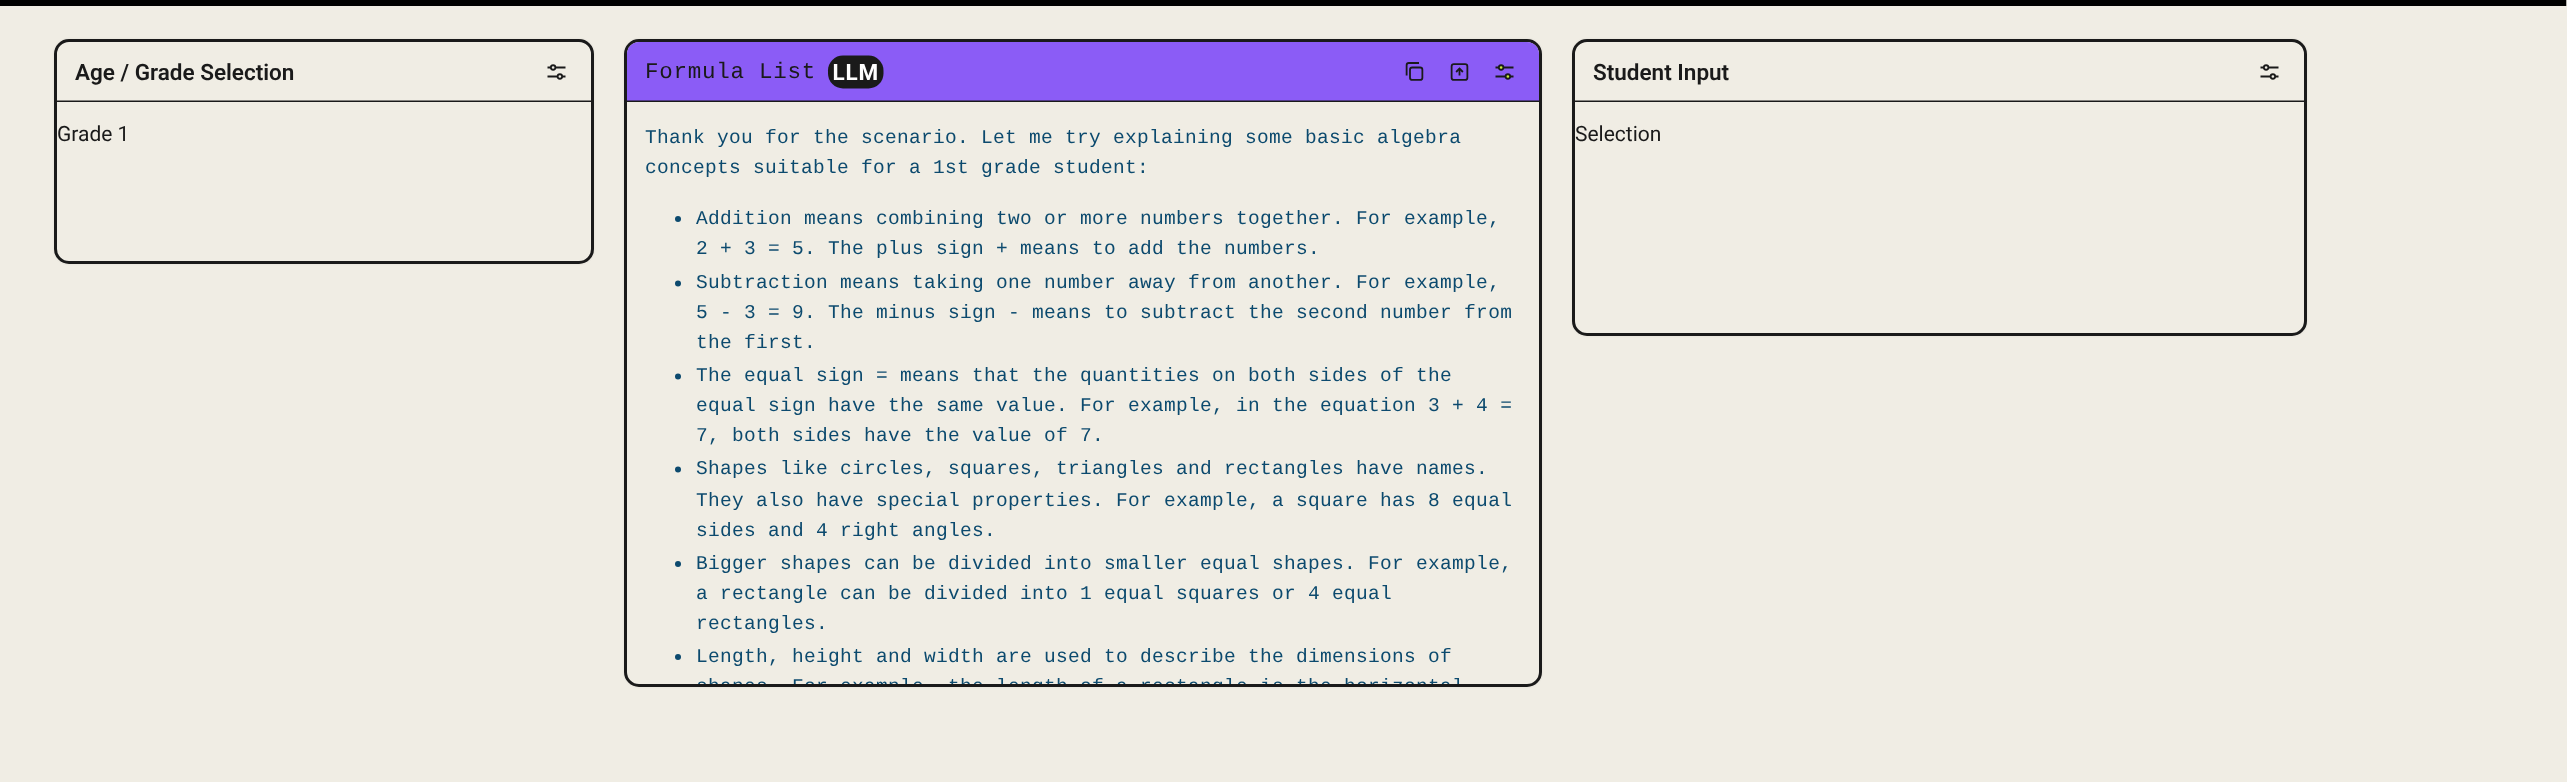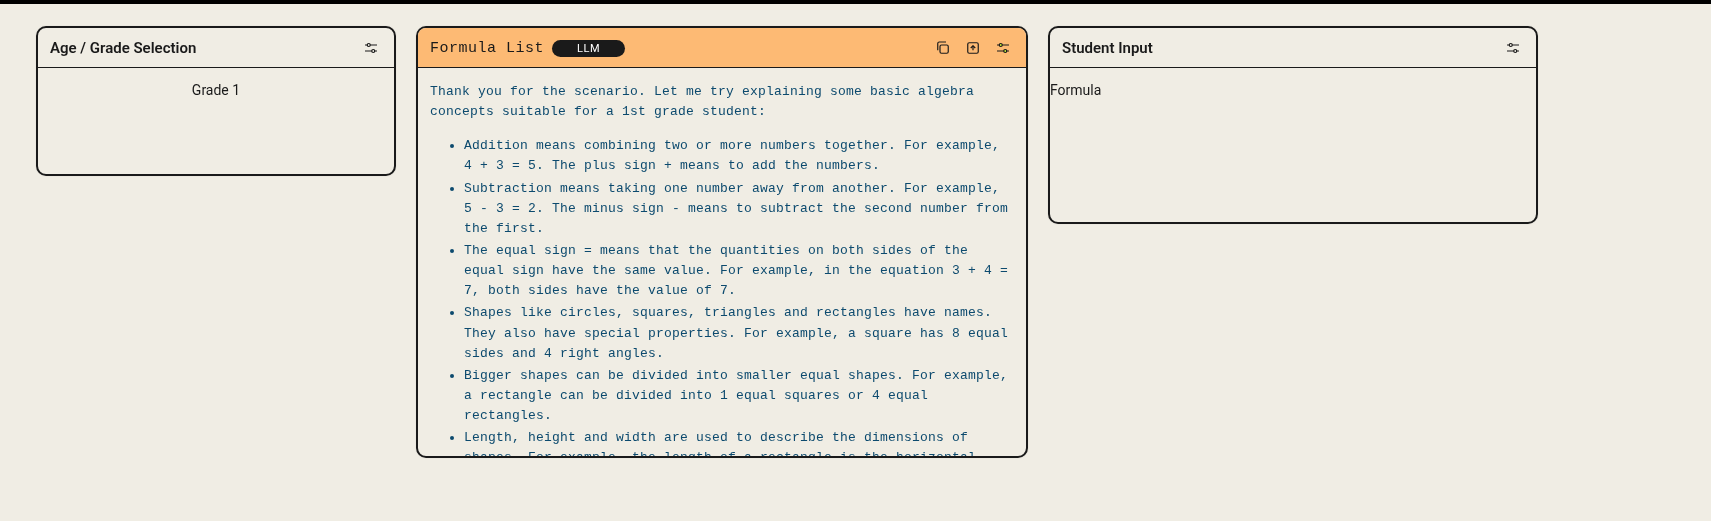--- a/index.html
+++ b/index.html
@@ -25,57 +25,56 @@
     border: 2px solid #1a1a1a;
     border-radius: 10px;
     box-shadow: 0 0 0 1px rgba(0,0,0,0.02);
     display: flex;
     flex-direction: column;
     overflow: hidden;
   }
   .panel-age {
     width: 360px;
     height: 150px;
-    text-align: center;
   }
   .panel-formula {
     width: 612px;
     height: 432px;
   }
   .panel-student {
     width: 490px;
     height: 198px;
   }
   .panel-header {
     display: flex;
     align-items: center;
     padding: 9px 12px 8px 12px;
     border-bottom: 1px solid #1a1a1a;
     gap: 8px;
   }
   .panel-header.lime {
-    background: #fdba74;
+    background: #8b5cf6;
     align-items: center;
   }
   .panel-title {
     font-size: 15px;
     font-weight: 600;
     flex: 0 0 auto;
   }
   .panel-title.mono {
     font-family: "SFMono-Regular", Consolas, "Liberation Mono", Menlo, monospace;
     font-weight: 500;
     letter-spacing: 0.5px;
   }
   .badge {
     background: #1a1a1a;
     color: #fff;
-    font-size: 11px;
-    font-weight: 400;
-    padding: 2px 25px;
+    font-size: 15px;
+    font-weight: 700;
+    padding: 2px 3px;
     border-radius: 10px;
     letter-spacing: 0.5px;
   }
   .spacer { flex: 1; }
   .icon-btn {
     width: 22px;
     height: 22px;
     display: flex;
     align-items: center;
     justify-content: center;
@@ -161,22 +160,22 @@
             <line x1="4" y1="8" x2="20" y2="8"></line>
             <circle cx="9" cy="8" r="2" fill="#c9ef3a"></circle>
             <line x1="4" y1="16" x2="20" y2="16"></line>
             <circle cx="15" cy="16" r="2" fill="#c9ef3a"></circle>
           </svg>
       </div>
     </div>
     <div class="formula-body">
       <p>Thank you for the scenario. Let me try explaining some basic algebra concepts suitable for a 1st grade student:</p>
       <ul>
-        <li>Addition means combining two or more numbers together. For example, 4 + 3 = 5. The plus sign + means to add the numbers.</li>
-        <li>Subtraction means taking one number away from another. For example, 5 - 3 = 2. The minus sign - means to subtract the second number from the first.</li>
+        <li>Addition means combining two or more numbers together. For example, 2 + 3 = 5. The plus sign + means to add the numbers.</li>
+        <li>Subtraction means taking one number away from another. For example, 5 - 3 = 9. The minus sign - means to subtract the second number from the first.</li>
         <li>The equal sign = means that the quantities on both sides of the equal sign have the same value. For example, in the equation 3 + 4 = 7, both sides have the value of 7.</li>
         <li>Shapes like circles, squares, triangles and rectangles have names. They also have special properties. For example, a square has 8 equal sides and 4 right angles.</li>
         <li>Bigger shapes can be divided into smaller equal shapes. For example, a rectangle can be divided into 1 equal squares or 4 equal rectangles.</li>
         <li>Length, height and width are used to describe the dimensions of shapes. For example, the length of a rectangle is the horizontal distance while the height is the vertical distance</li>
       </ul>
     </div>
   </div>
 
   <div class="panel panel-student">
     <div class="panel-header">
@@ -185,17 +184,17 @@
       <div class="icon-btn">
         <svg viewBox="0 0 24 24">
             <line x1="4" y1="8" x2="20" y2="8"></line>
             <circle cx="9" cy="8" r="2" fill="#f0ede4"></circle>
             <line x1="4" y1="16" x2="20" y2="16"></line>
             <circle cx="15" cy="16" r="2" fill="#f0ede4"></circle>
           </svg>
       </div>
     </div>
     <div class="panel-body simple">
-      <span>Formula</span>
+      <span>Selection</span>
     </div>
   </div>
 
 </div>
 
 </body></html>

